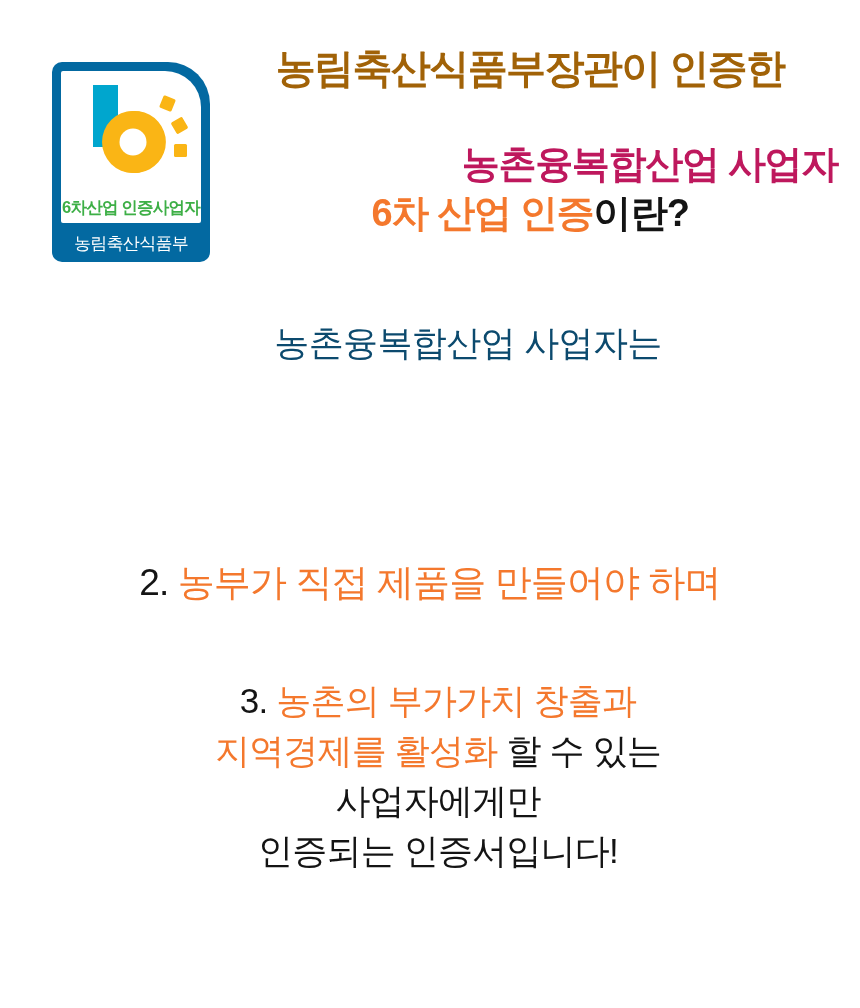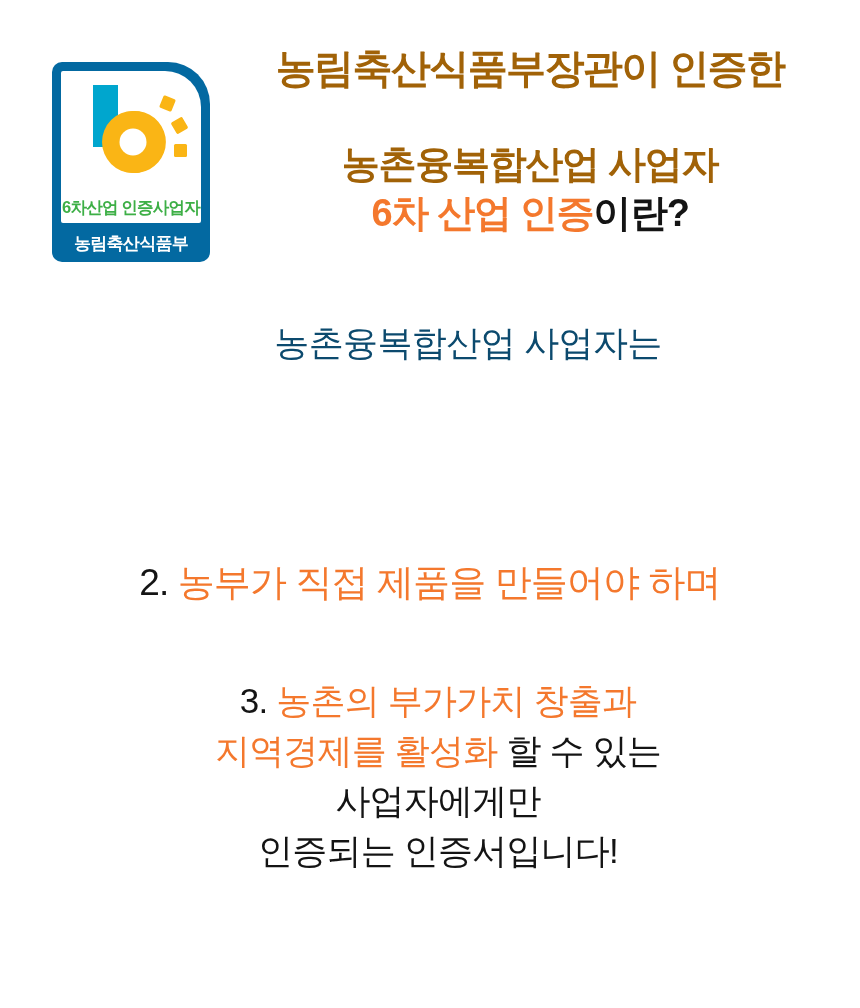--- a/index.html
+++ b/index.html
@@ -70,21 +70,21 @@
     letter-spacing: -0.8px;
     white-space: nowrap;
   }
   .cert-ministry {
     position: absolute;
     left: 0;
     bottom: 7px;
     width: 158px;
     text-align: center;
     font-size: 17px;
-    font-weight: 700;
+    font-weight: 400;
     color: #ffffff;
     letter-spacing: -0.7px;
     white-space: nowrap;
   }
 
   
   .header-titles {
     position: absolute;
     left: 222px;
     top: 46px;
@@ -96,24 +96,25 @@
     font-weight: 700;
     color: #a16207;
     letter-spacing: -1.6px;
     line-height: 1.1;
     white-space: nowrap;
   }
   .title-line-2 {
     margin-top: 50px;
     font-size: 38px;
     font-weight: 700;
-    color: #a16207;
+    color: #be185d;
     letter-spacing: -1.3px;
     line-height: 1.28;
     white-space: nowrap;
+    text-align: right;
   }
   .title-line-3 {
     font-size: 38px;
     font-weight: 700;
     color: #141414;
     letter-spacing: -1.3px;
     line-height: 1.28;
     white-space: nowrap;
   }
   .hl-orange {

